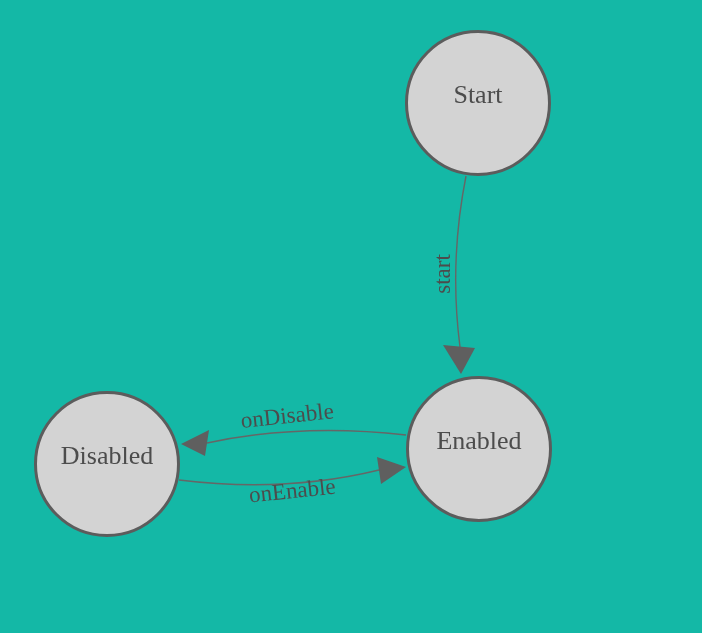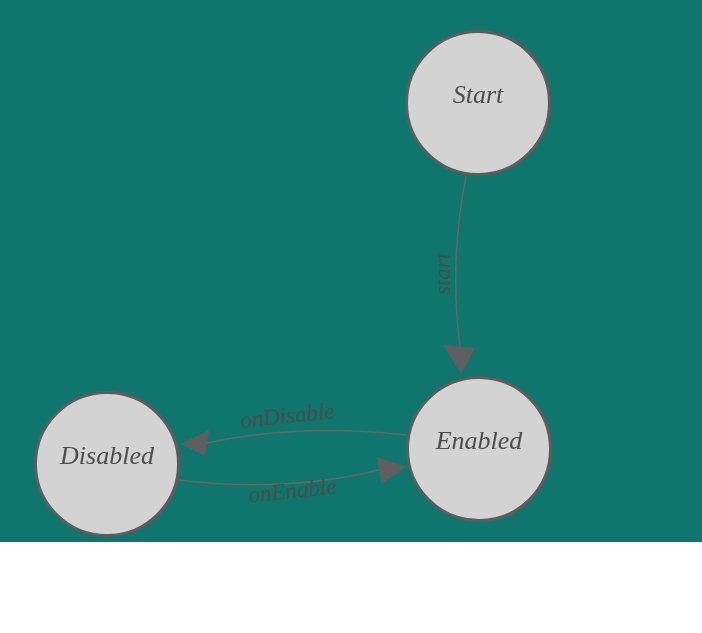--- a/index.html
+++ b/index.html
@@ -7,23 +7,22 @@
     padding: 0;
     background: #ffffff;
     width: 702px;
     height: 633px;
     overflow: hidden;
     font-family: "Liberation Serif", serif;
   }
   .canvas {
     position: relative;
     width: 702px;
-    height: 542px;
-    background: #0f766e;
-    font-style: italic;
+    height: 633px;
+    background: #14b8a6;
   }
   svg { display: block; }
   .node-label {
     font-family: "Liberation Serif", serif;
     font-size: 26px;
   }
   .edge-label {
     font-family: "Liberation Serif", serif;
     font-size: 23px;
   }

